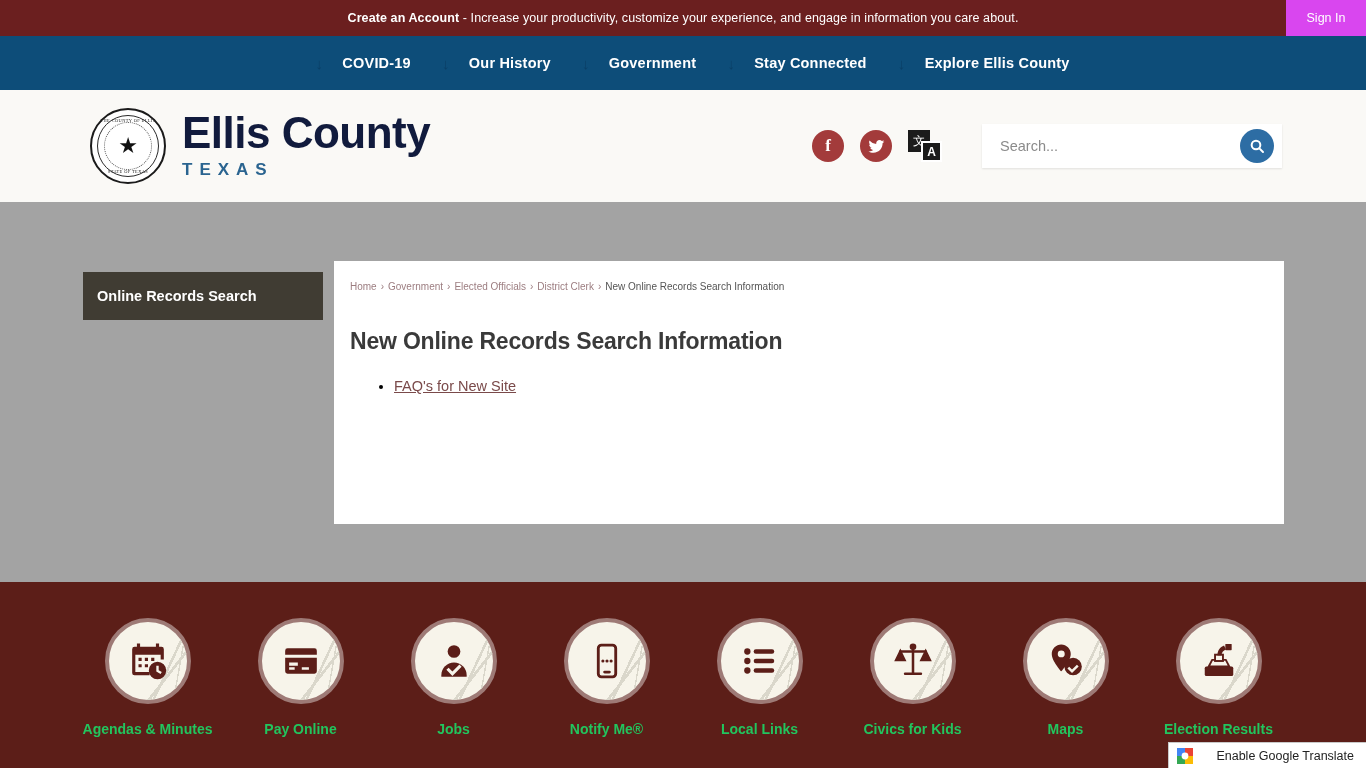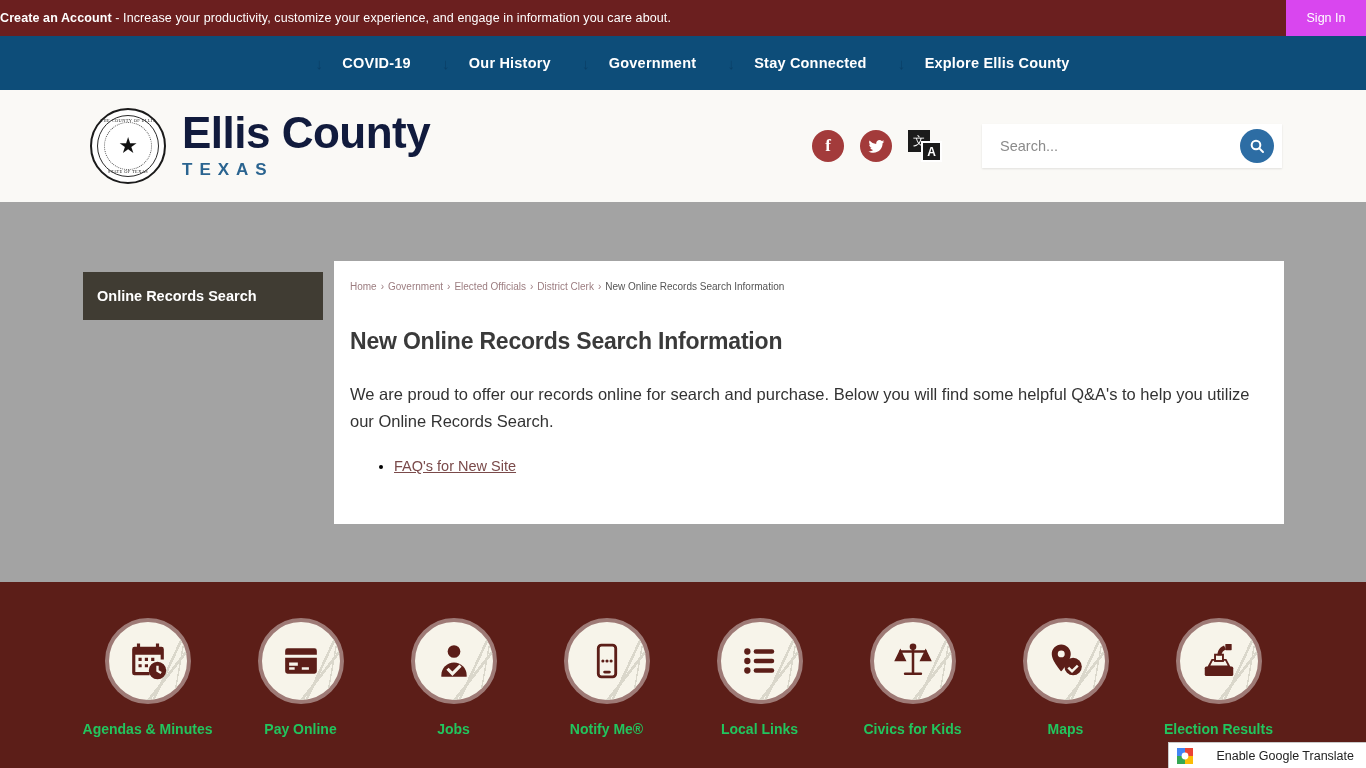--- a/index.html
+++ b/index.html
@@ -11,20 +11,21 @@
     background: #f0e6d2;
   }
 
   
   .topbar {
     position: relative;
     height: 36px;
     background: #6b1f1f;
     display: flex;
     align-items: center;
+    justify-content: center;
   }
   .topbar-text {
     color: #ffffff;
     font-size: 12.5px;
     letter-spacing: .1px;
     white-space: nowrap;
   }
   .topbar-text .bold { font-weight: bold; }
   .signin {
     position: absolute;
@@ -434,21 +435,20 @@
     <div class="sidebar-item">Online Records Search</div>
   </aside>
 
   <main class="content">
     <div class="breadcrumb">
       <a>Home</a><span class="sep">›</span><a>Government</a><span class="sep">›</span><a>Elected Officials</a><span class="sep">›</span><a>District Clerk</a><span class="sep">›</span><span class="current">New Online Records Search Information</span>
     </div>
 
     <h1 class="page-title">New Online Records Search Information</h1>
 
-    <p class="intro">We are proud to offer our records online for search and purchase. Below you will find some helpful Q&amp;A's to help you utilize our Online Records Search.</p>
 
     <ul class="bullets">
       <li>
         <a>FAQ's for New Site</a>
       </li>
     </ul>
   </main>
 </div>
 
 <footer class="footer">

